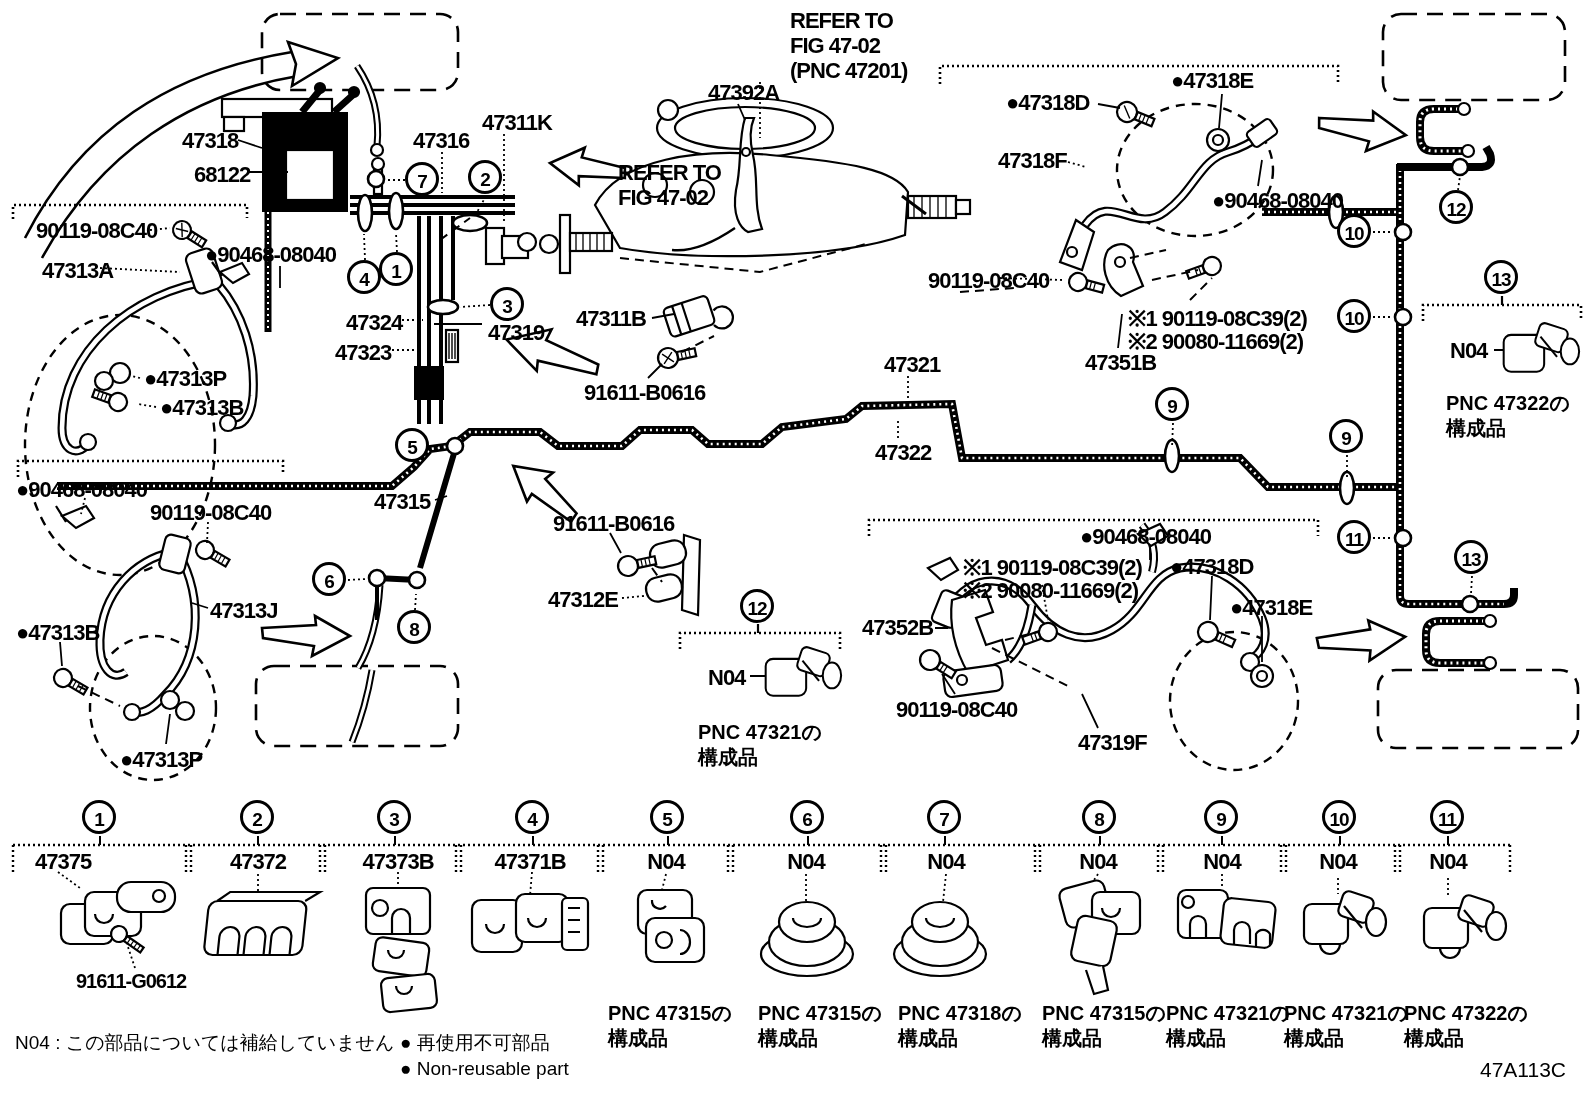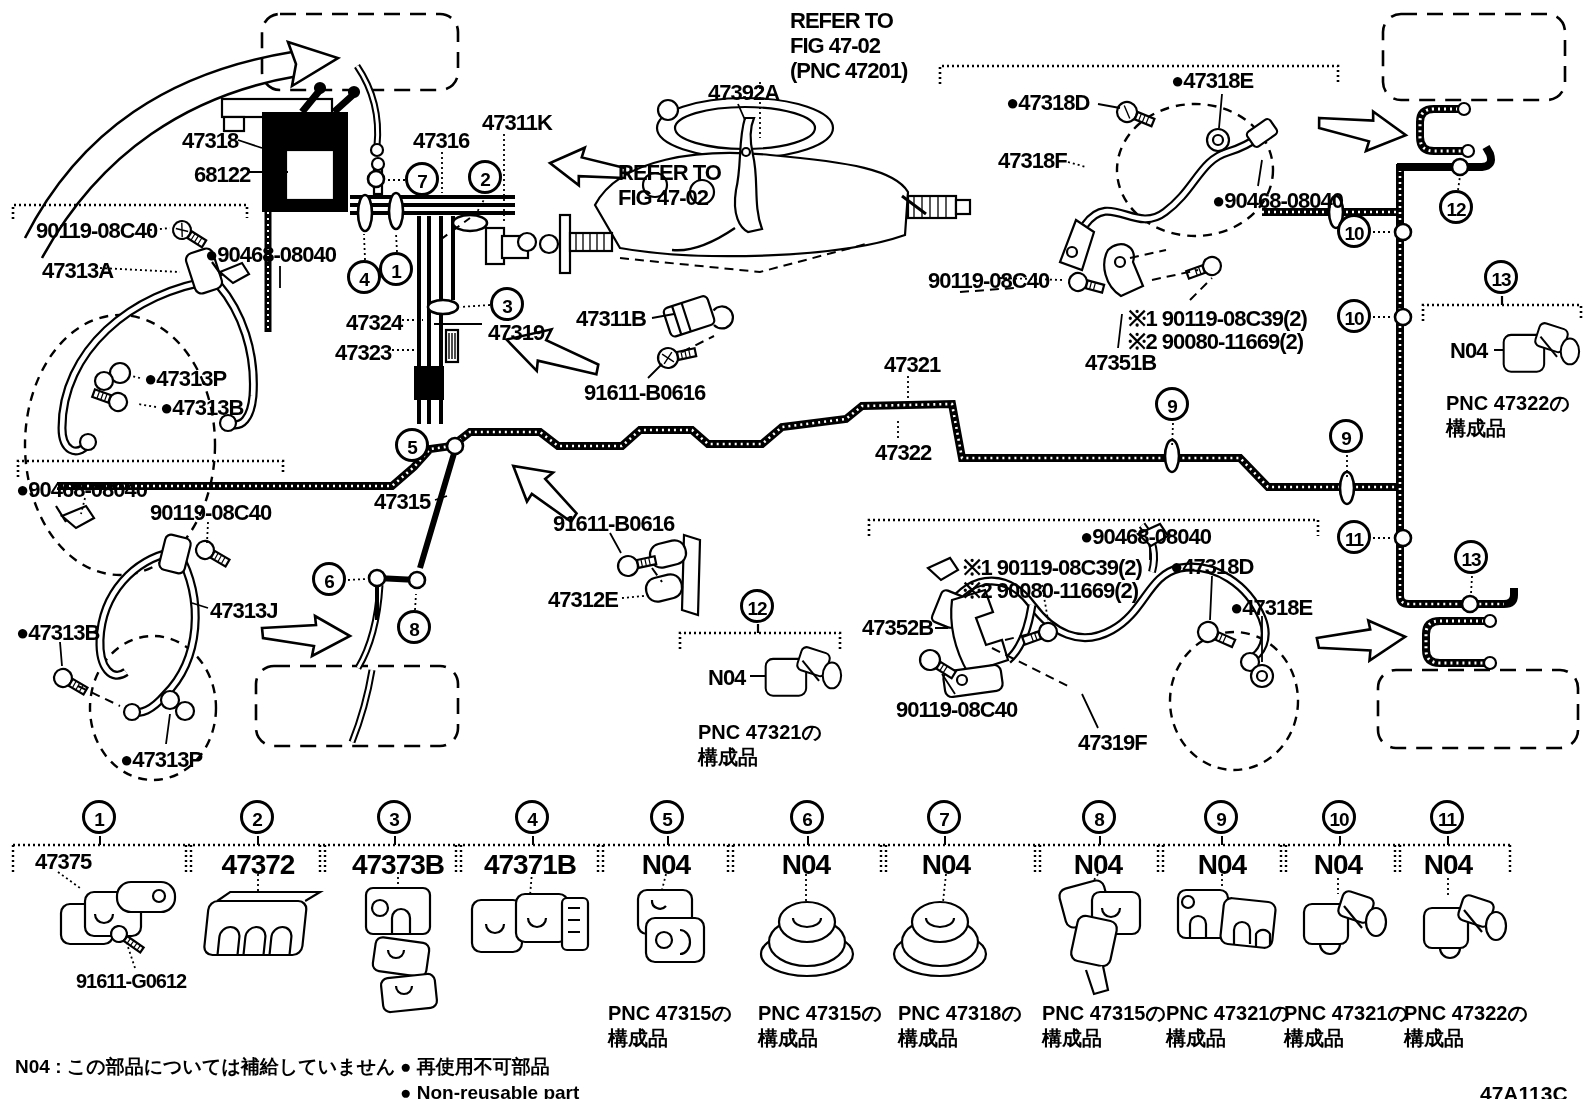--- a/index.html
+++ b/index.html
@@ -5,23 +5,23 @@
   html,body{margin:0;padding:0;background:#fff;}
   #stage{position:relative;width:1592px;height:1099px;background:#fff;overflow:hidden;
          font-family:"Liberation Sans",sans-serif;color:#000;}
   #art{position:absolute;left:0;top:0;}
   .lbl{position:absolute;font-weight:bold;font-size:22px;letter-spacing:-1px;white-space:nowrap;}
   .sm{font-size:20px;}
   .note{font-size:21px;letter-spacing:0;}
   .co{position:absolute;width:34px;height:34px;border:3px solid #000;border-radius:50%;
       background:#fff;font-weight:bold;font-size:19px;line-height:34px;text-align:center;
       letter-spacing:-1px;box-sizing:border-box;}
-  .bl{position:absolute;font-weight:bold;font-size:28px;letter-spacing:-1px;text-align:center;width:110px;}
+  .bl{position:absolute;font-weight:bold;font-size:22px;letter-spacing:-1px;text-align:center;width:110px;}
   .cap{position:absolute;font-weight:bold;font-size:20px;letter-spacing:0;white-space:nowrap;}
-  .ft{position:absolute;font-weight:bold;font-size:19px;white-space:nowrap;margin-top:24px;}
+  .ft{position:absolute;font-weight:normal;font-size:19px;white-space:nowrap;}
 </style>
 </head>
 <body>
 
 <div id="stage">
 
 <svg id="art" width="1592" height="1099" viewBox="0 0 1592 1099">
   <g fill="none" stroke="#000" stroke-width="2.2">
 
     <g stroke-dasharray="16 10" stroke-width="2.6">

